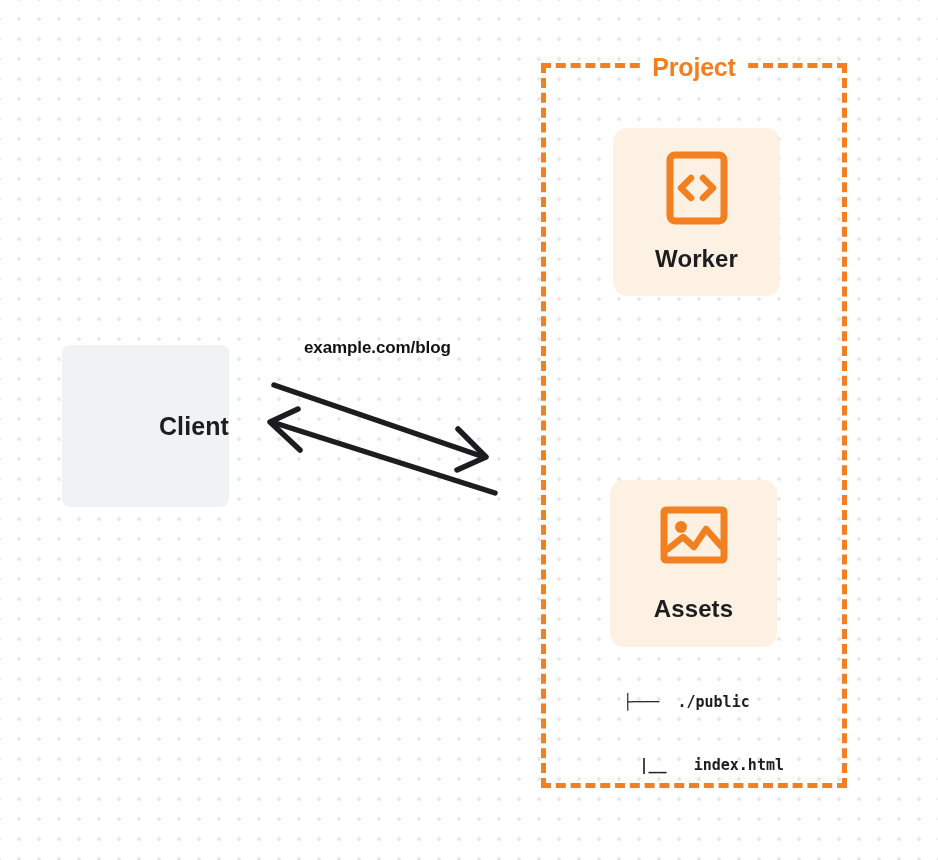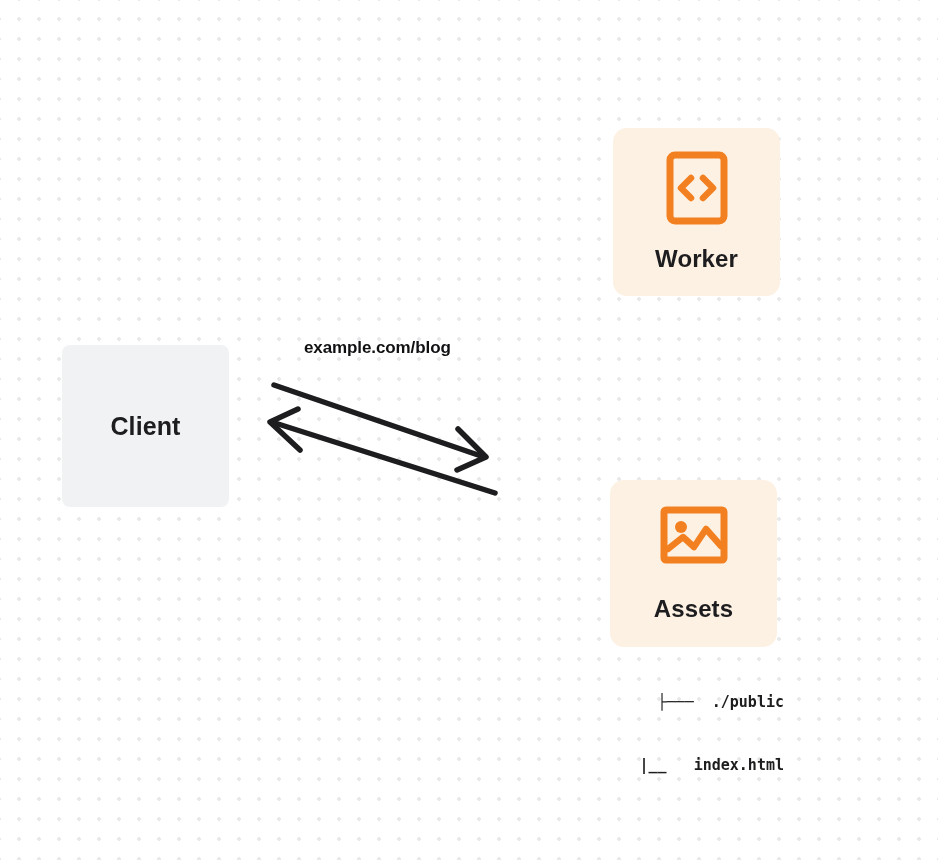--- a/index.html
+++ b/index.html
@@ -29,21 +29,21 @@
   #client-node {
     position: absolute;
     left: 62px;
     top: 345px;
     width: 167px;
     height: 162px;
     background: #f1f2f4;
     border-radius: 8px;
     display: flex;
     align-items: center;
-    justify-content: center;
+    justify-content: flex-end;
   }
   #client-label {
     font-size: 25px;
     font-weight: bold;
     color: #1d1d1f;
     letter-spacing: 0.1px;
   }
 
   
   #url-label {
@@ -137,21 +137,21 @@
     font-weight: bold;
     line-height: 21px;
     color: #1d1d1f;
     white-space: pre;
   }
   .tree-row {
     display: block;
     text-align: right;
   }
   #tree-row-root {
-    text-align: right;
+    text-align: center;
   }
 </style>
 </head>
 <body>
 
 <div id="canvas">
 
   <div id="client-node">
     <span id="client-label">Client</span>
   </div>
@@ -164,20 +164,23 @@
       <line x1="274" y1="385" x2="481" y2="456" stroke="#1d1d1f" stroke-width="5.5" stroke-linecap="round"></line>
       <polyline points="458,429 486,457 457,470" fill="none" stroke="#1d1d1f" stroke-width="5.5" stroke-linecap="round" stroke-linejoin="round"></polyline>
     </g>
 
     <g>
       <line x1="495" y1="493" x2="275" y2="423" stroke="#1d1d1f" stroke-width="5.5" stroke-linecap="round"></line>
       <polyline points="298,409 270,422 300,450" fill="none" stroke="#1d1d1f" stroke-width="5.5" stroke-linecap="round" stroke-linejoin="round"></polyline>
     </g>
   </svg>
 
+  <div id="project-container">
+    <div id="project-title">Project</div>
+  </div>
 
   <div id="worker-card" class="service-card">
     <span class="service-icon">
       <svg width="62" height="74" viewBox="0 0 62 74" xmlns="http://www.w3.org/2000/svg">
         <rect x="4" y="4" width="54" height="66" rx="5" ry="5" fill="none" stroke="#f38020" stroke-width="7"></rect>
         <polyline points="25,27 15,37 25,47" fill="none" stroke="#f38020" stroke-width="6.5" stroke-linecap="round" stroke-linejoin="round"></polyline>
         <polyline points="37,27 47,37 37,47" fill="none" stroke="#f38020" stroke-width="6.5" stroke-linecap="round" stroke-linejoin="round"></polyline>
       </svg>
     </span>
     <span class="service-label">Worker</span>

